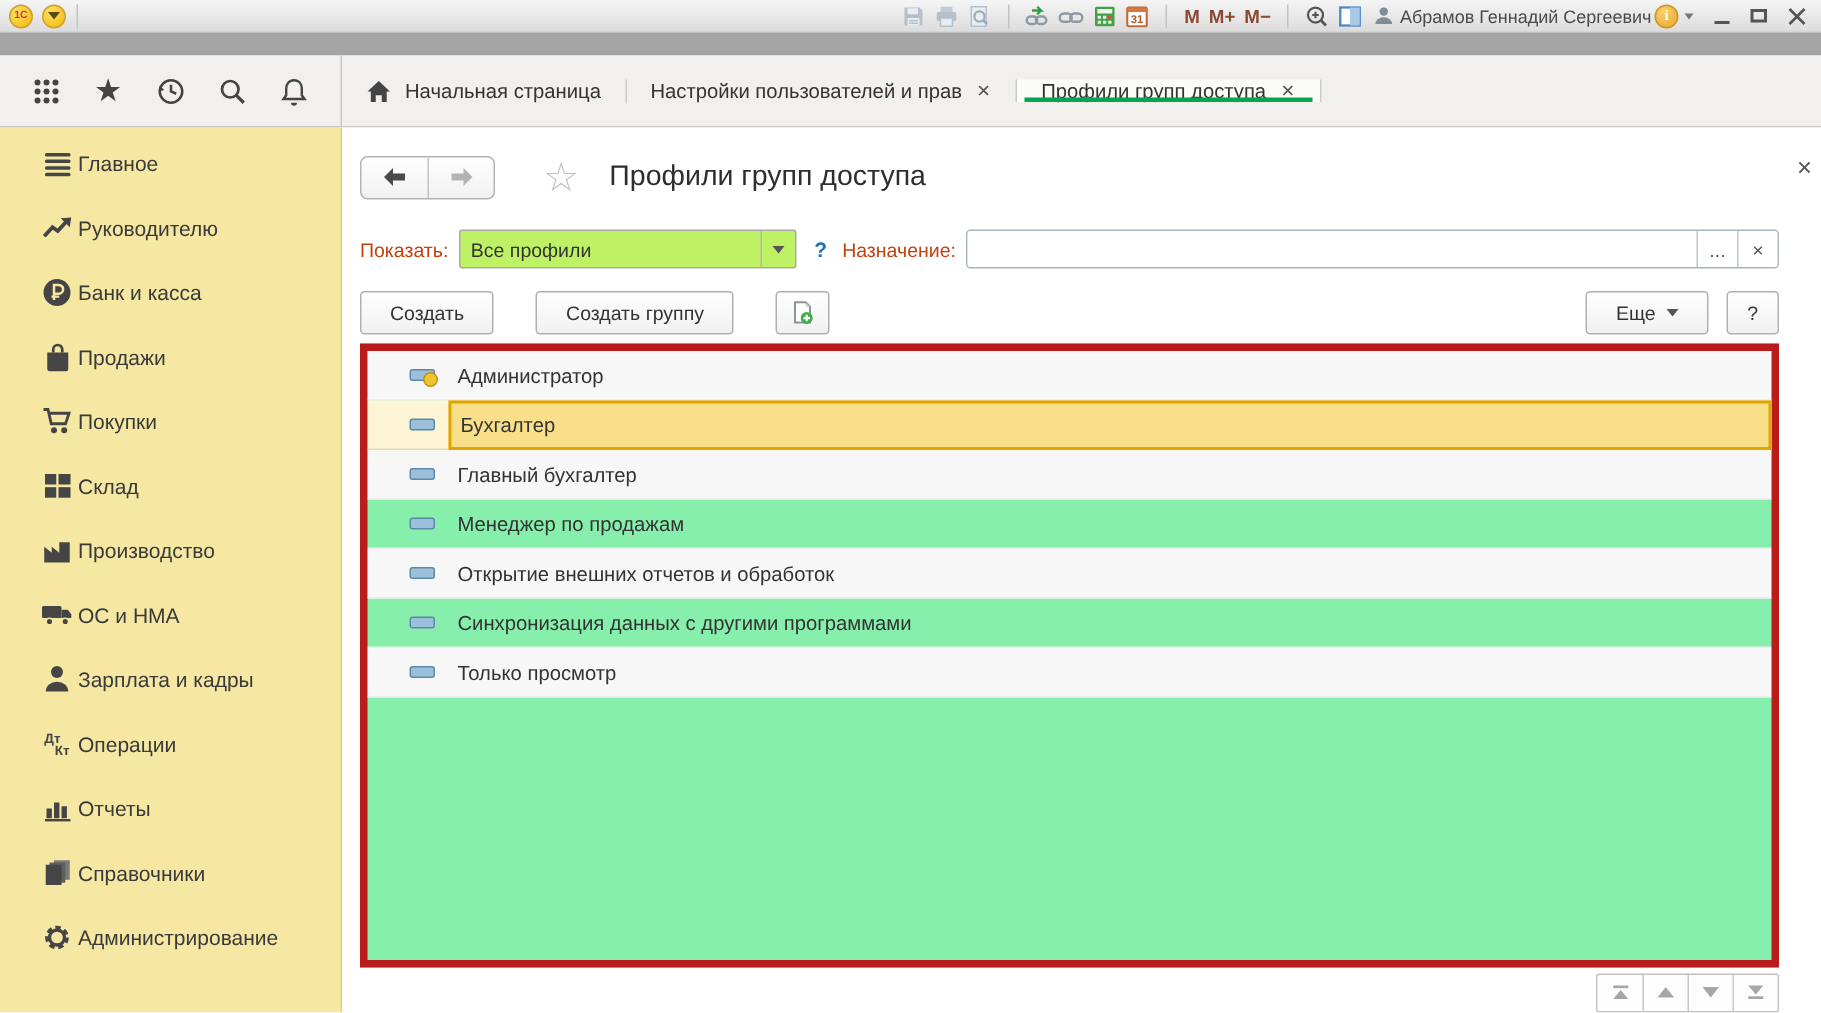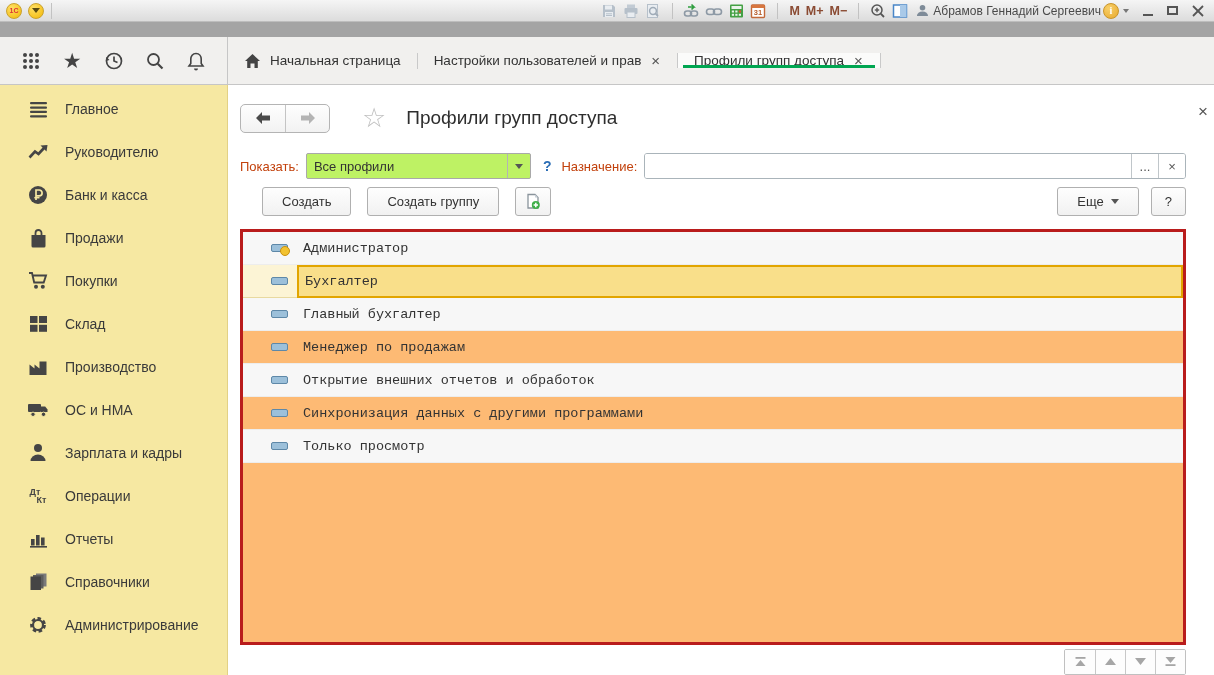--- a/index.html
+++ b/index.html
@@ -33,21 +33,21 @@
   .qi { width:26px; height:26px; display:flex; align-items:center; justify-content:center; color:#444; }
   .tabs { display:flex; align-items:center; }
   .tab { position:relative; display:flex; align-items:center; gap:9px; padding:0 16px; border-right:1px solid #c9c9c9; color:#333; font-size:13.5px; white-space:nowrap; }
   .tab.active { background:#fbfbfa; }
   .tab.active::after { content:""; position:absolute; left:5px; right:5px; bottom:0; height:3px; background:var(--green); }
   .tab-close { font-size:15px; color:#555; line-height:1; padding:0 1px; }
 
   
   .content { display:flex; height:590px; }
   .sidebar { width:228px; flex:none; background:#f6e8a2; border-right:1px solid #e3d185; padding-top:2px; }
-  .side-item { height:43px; display:flex; align-items:center; padding-left:26px; gap:15px; color:#3a3a3a; font-size:14px; cursor:default; }
+  .side-item { height:43px; display:flex; align-items:center; padding-left:26px; gap:2px; color:#3a3a3a; font-size:14px; cursor:default; }
   .side-ico { width:24px; display:flex; align-items:center; justify-content:center; flex:none; }
   .dtkt { font-size:9px; font-weight:bold; color:#454545; line-height:8px; }
   .dtkt .b { margin-left:7px; }
 
   .main { flex:1; display:flex; flex-direction:column; background:#fff; padding:0 28px 0 12px; position:relative; }
 
   
   .phead { height:58px; display:flex; align-items:center; gap:14px; padding-top:8px; }
   .navgrp { display:flex; border:1px solid #b4b4b4; border-radius:5px; background:linear-gradient(#fefefe,#f2f2f2); overflow:hidden; }
   .navbtn { width:44px; height:27px; display:flex; align-items:center; justify-content:center; }
@@ -62,27 +62,27 @@
   .select { width:225px; height:26px; border:1px solid #a9a9a9; border-radius:2px; background:#bef264; display:flex; align-items:center; }
   .select .val { flex:1; padding:0 7px; font-size:13px; }
   .select .dd { width:23px; height:100%; border-left:1px solid #b4b4b4; display:flex; align-items:center; justify-content:center; }
   .dd-tri { width:0; height:0; border-left:4px solid transparent; border-right:4px solid transparent; border-top:5px solid #555; }
   .qmark { color:#2a6db5; font-weight:bold; font-size:14px; margin:0 10px 0 12px; }
   .igrp { flex:1; height:26px; display:flex; border:1px solid #aab4ba; border-radius:3px; background:#fff; overflow:hidden; }
   .igrp input { flex:1; border:none; outline:none; padding:0 7px; font-size:13px; font-family:inherit; }
   .igrp .ibtn { width:27px; border-left:1px solid #c0c6ca; display:flex; align-items:center; justify-content:center; color:#555; font-size:13px; background:#fff; }
 
   
-  .crow { height:42px; display:flex; gap:16px; margin-top:4px;margin-left:22px; }
+  .crow { height:42px; display:flex; align-items:center; gap:28px; margin-top:4px; }
   .btn { height:29px; padding:0 19px; background:linear-gradient(#fefefe,#f1f1f1); border:1px solid #b0b0b0; border-radius:3px; font-size:13px; color:#333; display:flex; align-items:center; gap:7px; }
   .btn.iconbtn { padding:0 9px; }
   .crow-right { margin-left:auto; display:flex; gap:12px; }
 
   
-  .list { flex:1; border:3px solid #b91c1c; background:#fdba74; overflow:hidden;font-family:Liberation Mono, monospace; }
+  .list { flex:1; border:5px solid #b91c1c; background:#86efac; overflow:hidden; }
   .lrow { height:33px; display:flex; align-items:center; padding-left:28px; border-bottom:1px solid #ededed; font-size:13.5px; color:#333; }
   .lrow.alt { background:#f7f7f7; }
   .pico { width:17px; height:8px; background:#9cc0da; border:1px solid #5e88a8; border-radius:2px; flex:none; position:relative; }
   .pico.admin::after { content:""; position:absolute; right:-3px; bottom:-5px; width:8px; height:8px; border-radius:50%; background:#f2c230; border:1px solid #c89010; }
   .lrow .lbl { margin-left:15px; }
   .lrow.selected { background:#fcf4d5; border-bottom:1px solid #e8d9a0; }
   .selbox { flex:1; height:33px; margin-left:9px; border:2px solid #e2a500; background:#f9df8a; display:flex; align-items:center; padding-left:6px; }
 
   
   .lfoot { height:30px; display:flex; align-items:center; justify-content:flex-end; padding-top:3px; }

